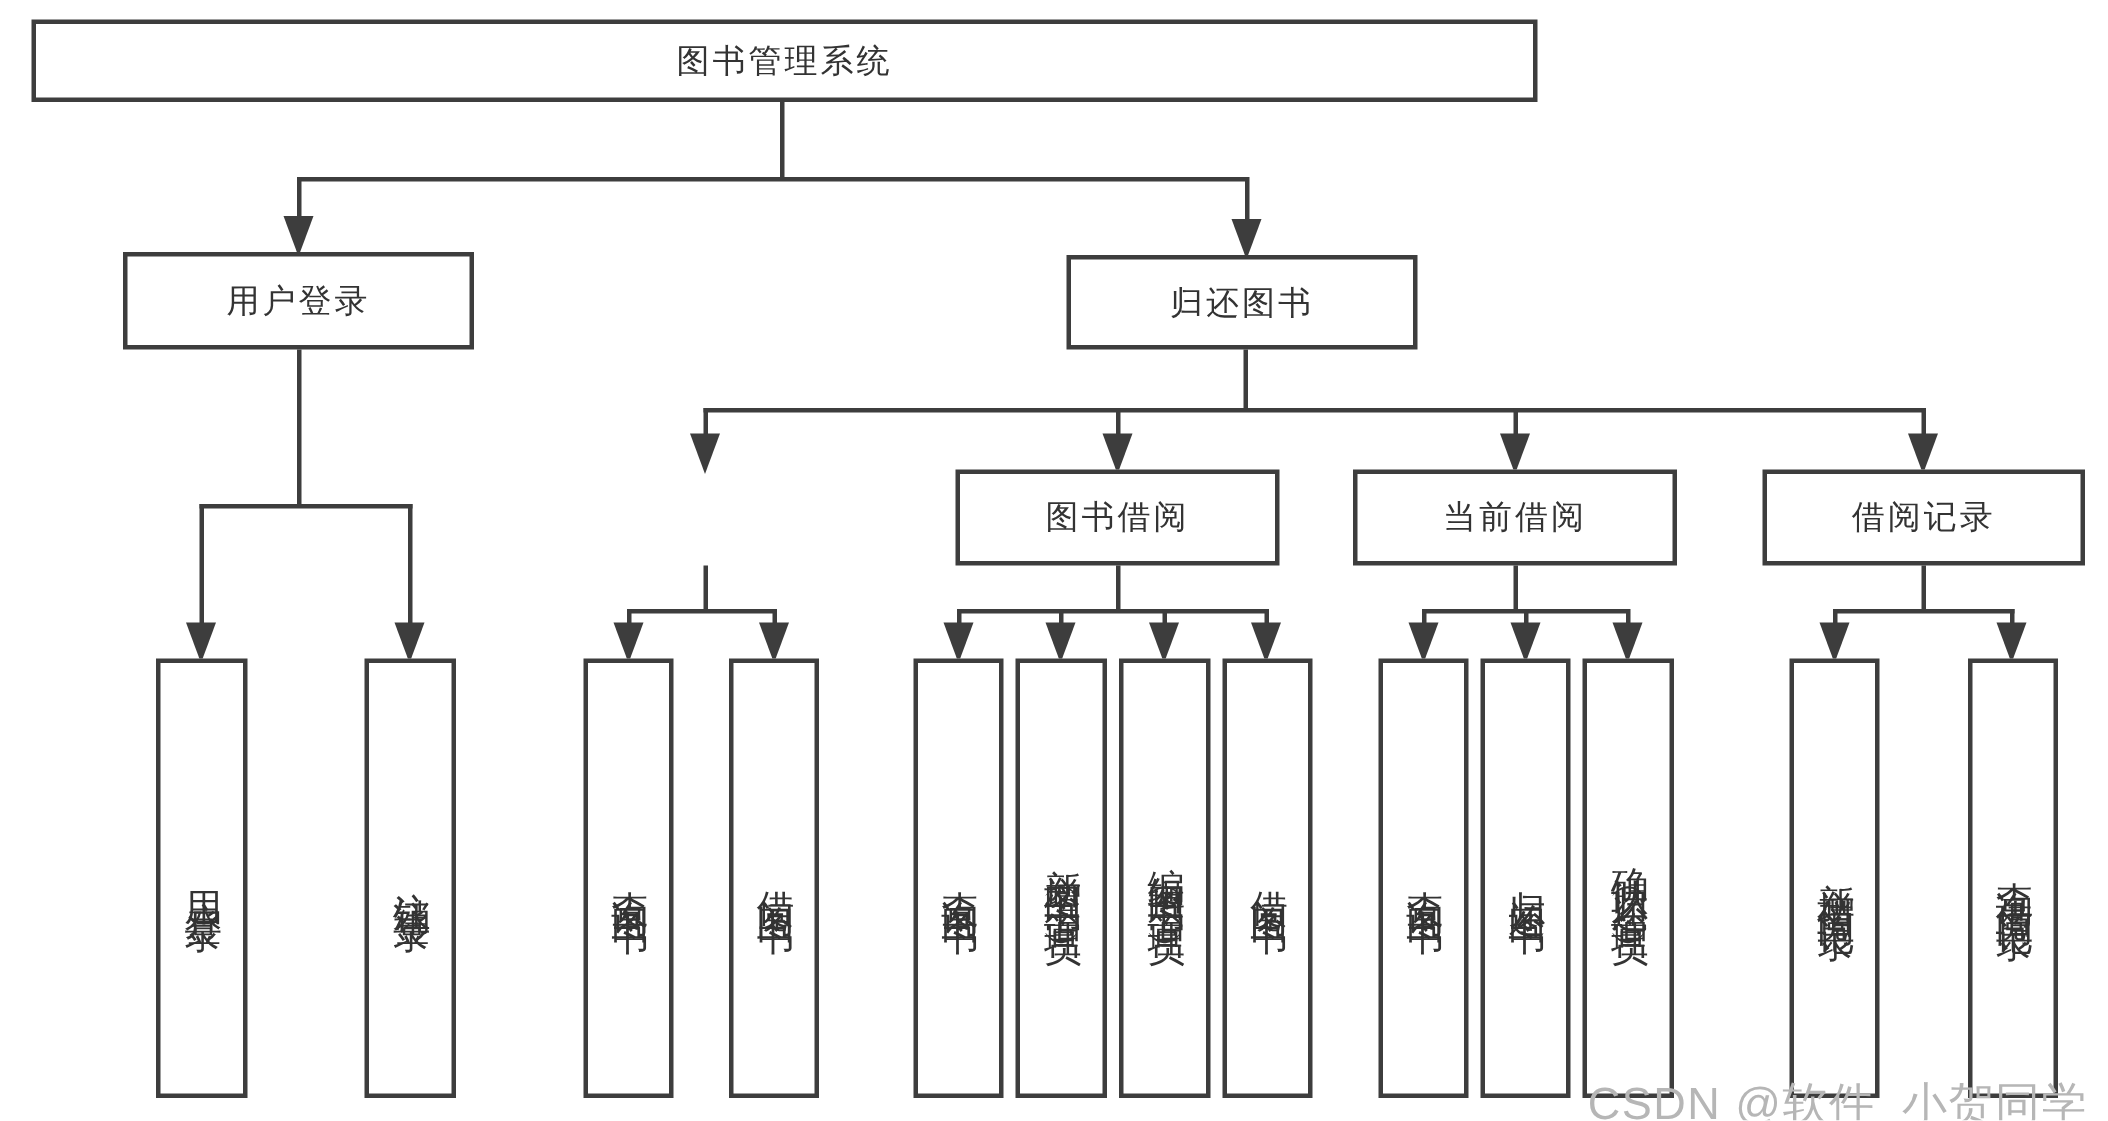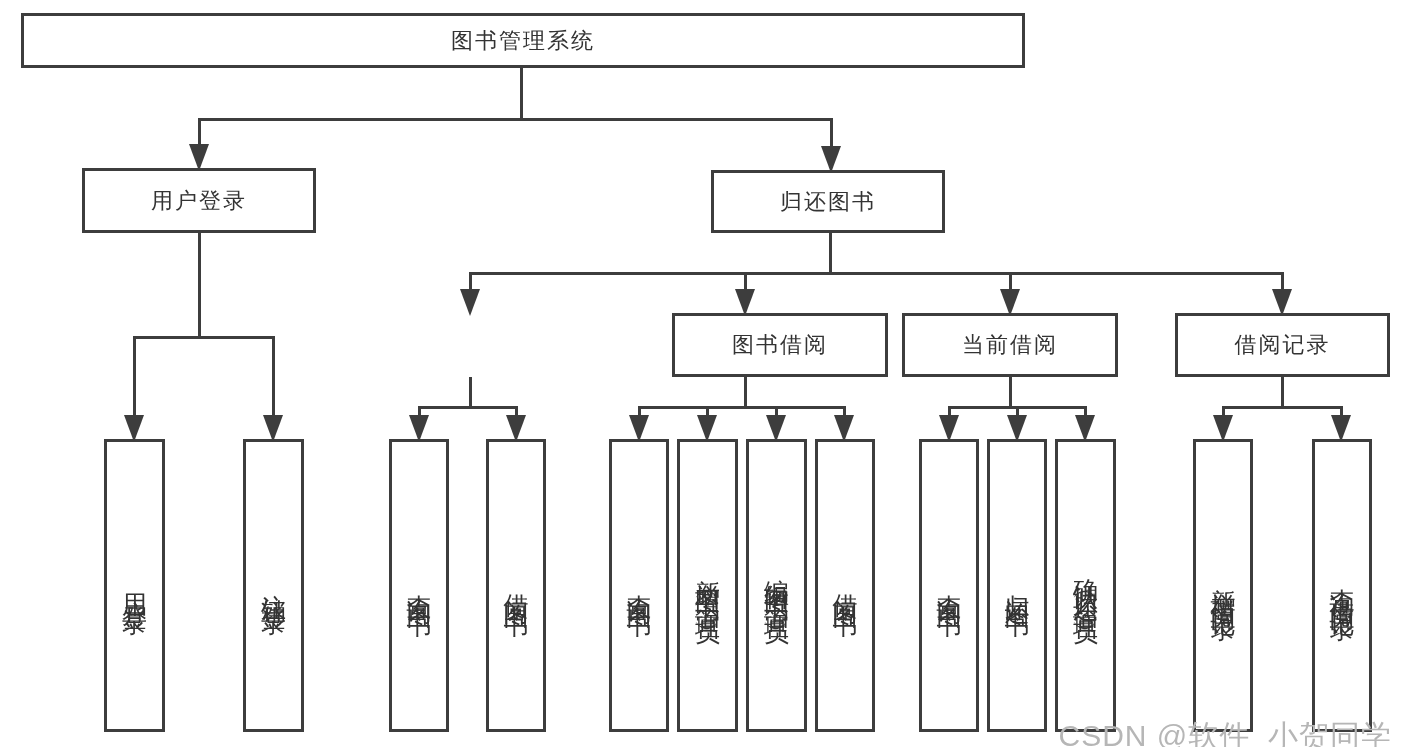--- a/index.html
+++ b/index.html
@@ -90,21 +90,21 @@
   <div class="hline" style="left:469px;top:272px;width:814px"></div>
   <div class="vline" style="left:469px;top:272px;height:20px"></div>
   <div class="arrow" style="left:460px;top:289px"></div>
   <div class="vline" style="left:744px;top:272px;height:20px"></div>
   <div class="arrow" style="left:735px;top:289px"></div>
   <div class="vline" style="left:1009px;top:272px;height:20px"></div>
   <div class="arrow" style="left:1000px;top:289px"></div>
   <div class="vline" style="left:1281px;top:272px;height:20px"></div>
   <div class="arrow" style="left:1272px;top:289px"></div>
 
-  <div class="box" style="left:672px;top:313px;width:216px;height:64px">图书借阅</div>
+  <div class="box" style="left:637px;top:313px;width:216px;height:64px">图书借阅</div>
   <div class="box" style="left:902px;top:313px;width:216px;height:64px">当前借阅</div>
   <div class="box" style="left:1175px;top:313px;width:215px;height:64px">借阅记录</div>
 
   <div class="vline" style="left:469px;top:377px;height:29px"></div>
   <div class="hline" style="left:418px;top:406px;width:100px"></div>
   <div class="vline" style="left:418px;top:406px;height:12px"></div>
   <div class="arrow" style="left:409px;top:415px"></div>
   <div class="vline" style="left:515px;top:406px;height:12px"></div>
   <div class="arrow" style="left:506px;top:415px"></div>
 

